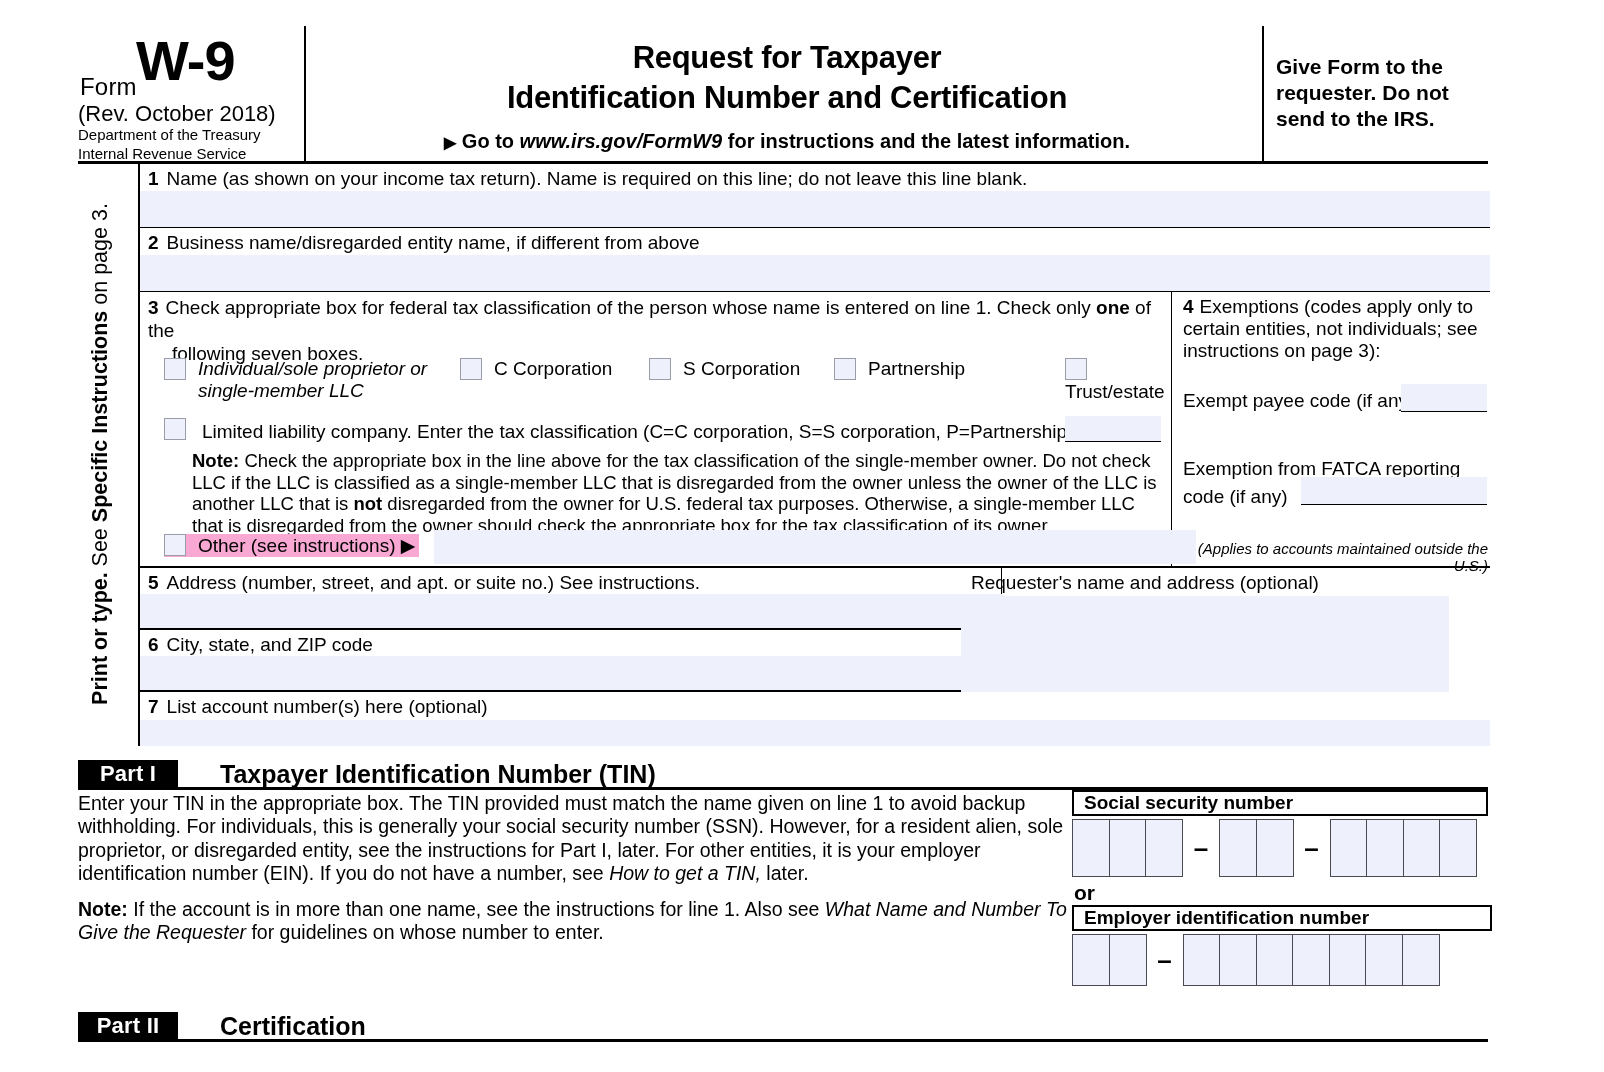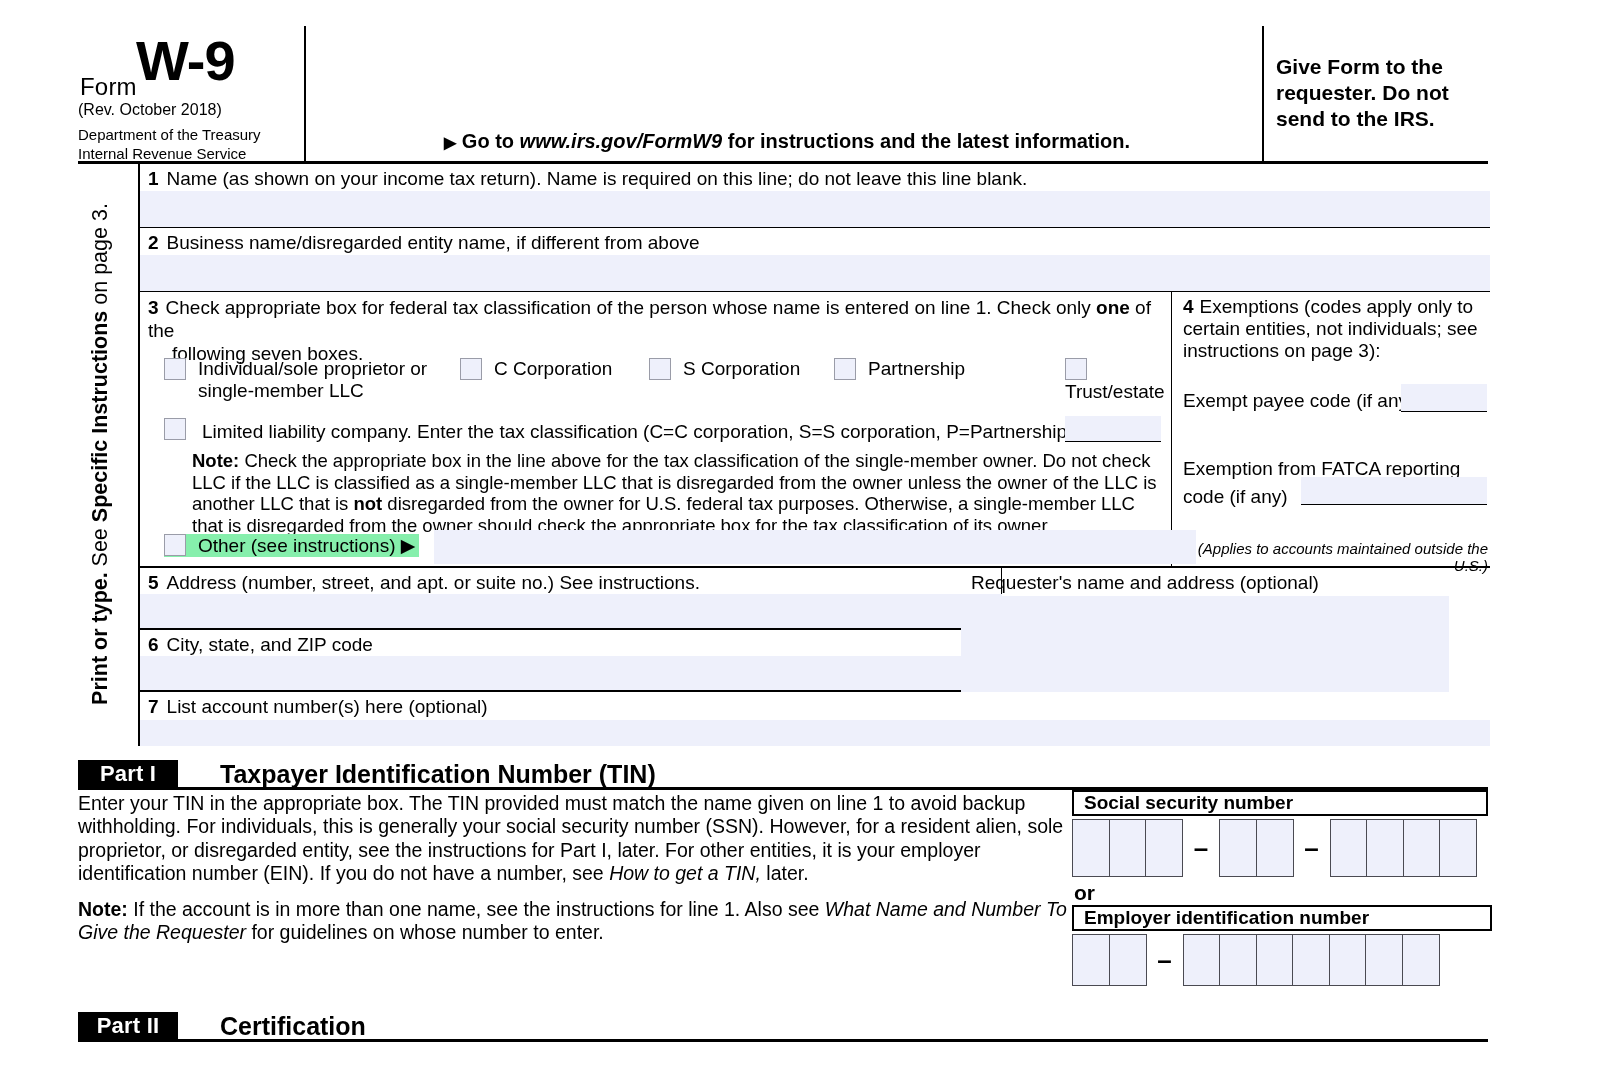--- a/index.html
+++ b/index.html
@@ -33,21 +33,21 @@
     position: absolute; left: 2px; top: 47px;
     font-size: 24px; letter-spacing: .2px;
   }
   .hdr-w9 {
     position: absolute; left: 58px; top: 7px;
     font-size: 56px; font-weight: bold; letter-spacing: -1px;
     line-height: 56px;
   }
   .hdr-rev {
     position: absolute; left: 0px; top: 75px;
-    font-size: 16px; white-space: nowrap;
+    font-size: 22px; white-space: nowrap;
   }
   .hdr-dept {
     position: absolute; left: 0px; top: 99px;
     font-size: 15px; line-height: 19px; white-space: nowrap;
   }
   .hdr-center {
     position: absolute; left: 232px; top: 0; width: 954px; height: 135px;
     border-right: 2px solid #000;
   }
   .hdr-title {
@@ -126,21 +126,21 @@
   .llc-input {
     position: absolute; left: 925px; top: -4px; width: 96px; height: 26px;
     background: #eef0fb; border-bottom: 1.5px solid #000;
   }
   .note-block {
     position: absolute; left: 52px; top: 30px; width: 975px;
     font-size: 18.5px; line-height: 21.5px;
   }
   .other-row { position: absolute; left: 24px; top: 242px; width: 1008px; height: 30px; }
   .other-fill { position: absolute; left: 270px; top: -4px; width: 762px; height: 34px; background:#eef0fb; }
-  .other-lbl { position: absolute; left: 0; top: 0; font-size: 19px; white-space: nowrap; z-index:2; background:#86efac; padding-right:4px;}
+  .other-lbl { position: absolute; left: 0; top: 0; font-size: 19px; white-space: nowrap; z-index:2; background:#f9a8d4; padding-right:4px;}
 
   
   .row3-right { position: absolute; left: 1033px; top: 0; width: 317px; height: 276px; }
   .ex-head { position: absolute; left: 10px; top: 4px; width: 302px;
              font-size: 19px; line-height: 22px; }
   .ex-head .num { font-weight: bold; margin-right: 6px; }
   .ex-payee { position: absolute; left: 10px; top: 98px; font-size: 19px; white-space: nowrap; }
   .ex-payee-input { position: absolute; left: 228px; top: 92px; width: 86px; height: 28px;
                     background:#eef0fb; border-bottom: 1.5px solid #000; }
   .ex-fatca { position: absolute; left: 10px; top: 163px; font-size: 19px; line-height: 28px; }
@@ -221,20 +221,24 @@
       <div class="hdr-form-word">Form</div>
       <div class="hdr-w9">W-9</div>
       <div class="hdr-rev">(Rev. October 2018)</div>
       <div class="hdr-dept">
         <span>Department of the Treasury</span><br>
         <span>Internal Revenue Service</span>
       </div>
     </div>
 
     <div class="hdr-center">
+      <div class="hdr-title">
+        <span>Request for Taxpayer</span><br>
+        <span>Identification Number and Certification</span>
+      </div>
       <div class="hdr-goto">
         <span class="arrow">▶</span>
         <span>Go to</span>
         <span class="ital">www.irs.gov/FormW9</span>
         <span>for instructions and the latest information.</span>
       </div>
     </div>
 
     <div class="hdr-right">
       <div class="hdr-give">Give Form to the requester. Do not send to the IRS.</div>
@@ -269,21 +273,21 @@
     <div class="row3">
 
       <div class="row3-left">
 
         <div class="l3-head">
           <span class="num">3</span><span>Check appropriate box for federal tax classification of the person whose name is entered on line 1. Check only </span><span class="bold">one</span><span> of the</span>
           <span class="indent">following seven boxes.</span>
         </div>
 
         <div class="cbrow">
-          <div class="cbitem" style="left:24px; top:4px;">
+          <div class="cbitem" style="left:24px; top:4px;font-style:italic;">
             <span class="cbox"></span><span class="cblabel"><span>Individual/sole proprietor or</span><br><span>single-member LLC</span></span>
           </div>
           <div class="cbitem" style="left:320px; top:4px;">
             <span class="cbox"></span><span class="cblabel">C Corporation</span>
           </div>
           <div class="cbitem" style="left:509px; top:4px;">
             <span class="cbox"></span><span class="cblabel">S Corporation</span>
           </div>
           <div class="cbitem" style="left:694px; top:4px;">
             <span class="cbox"></span><span class="cblabel">Partnership</span>

